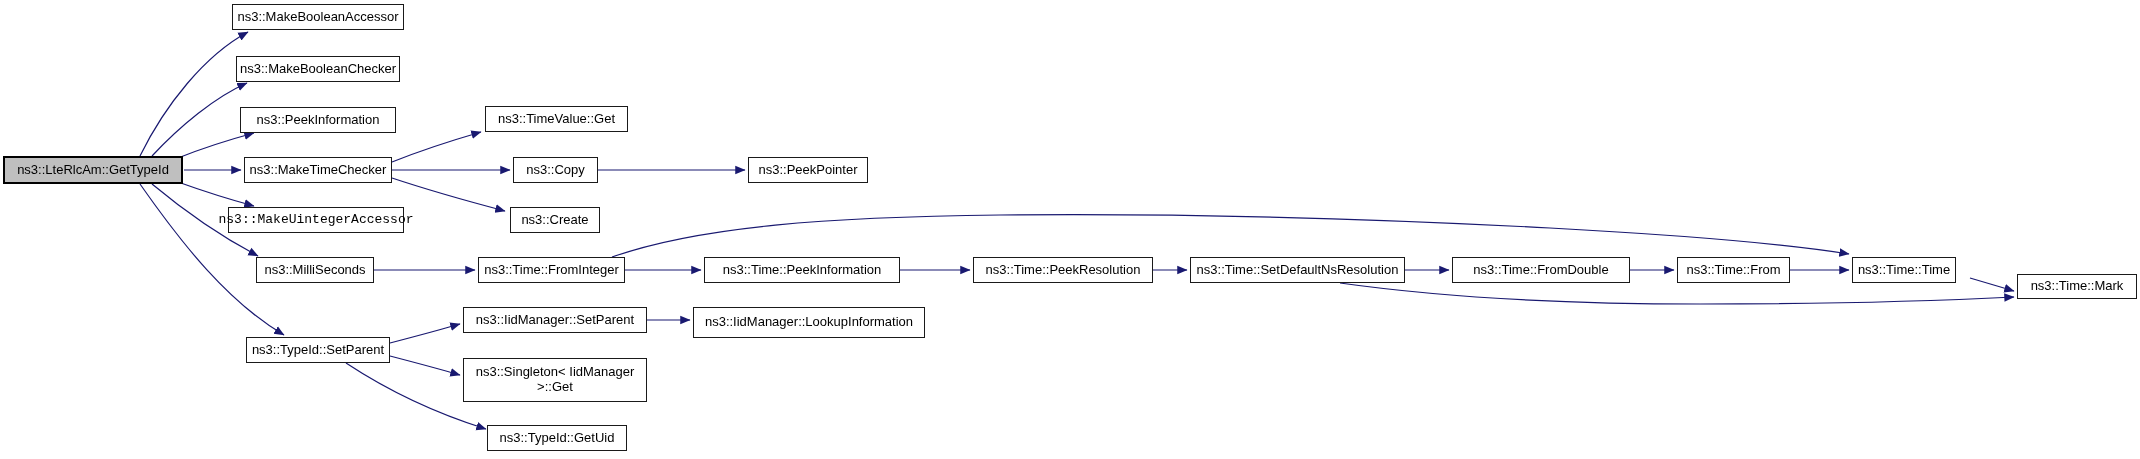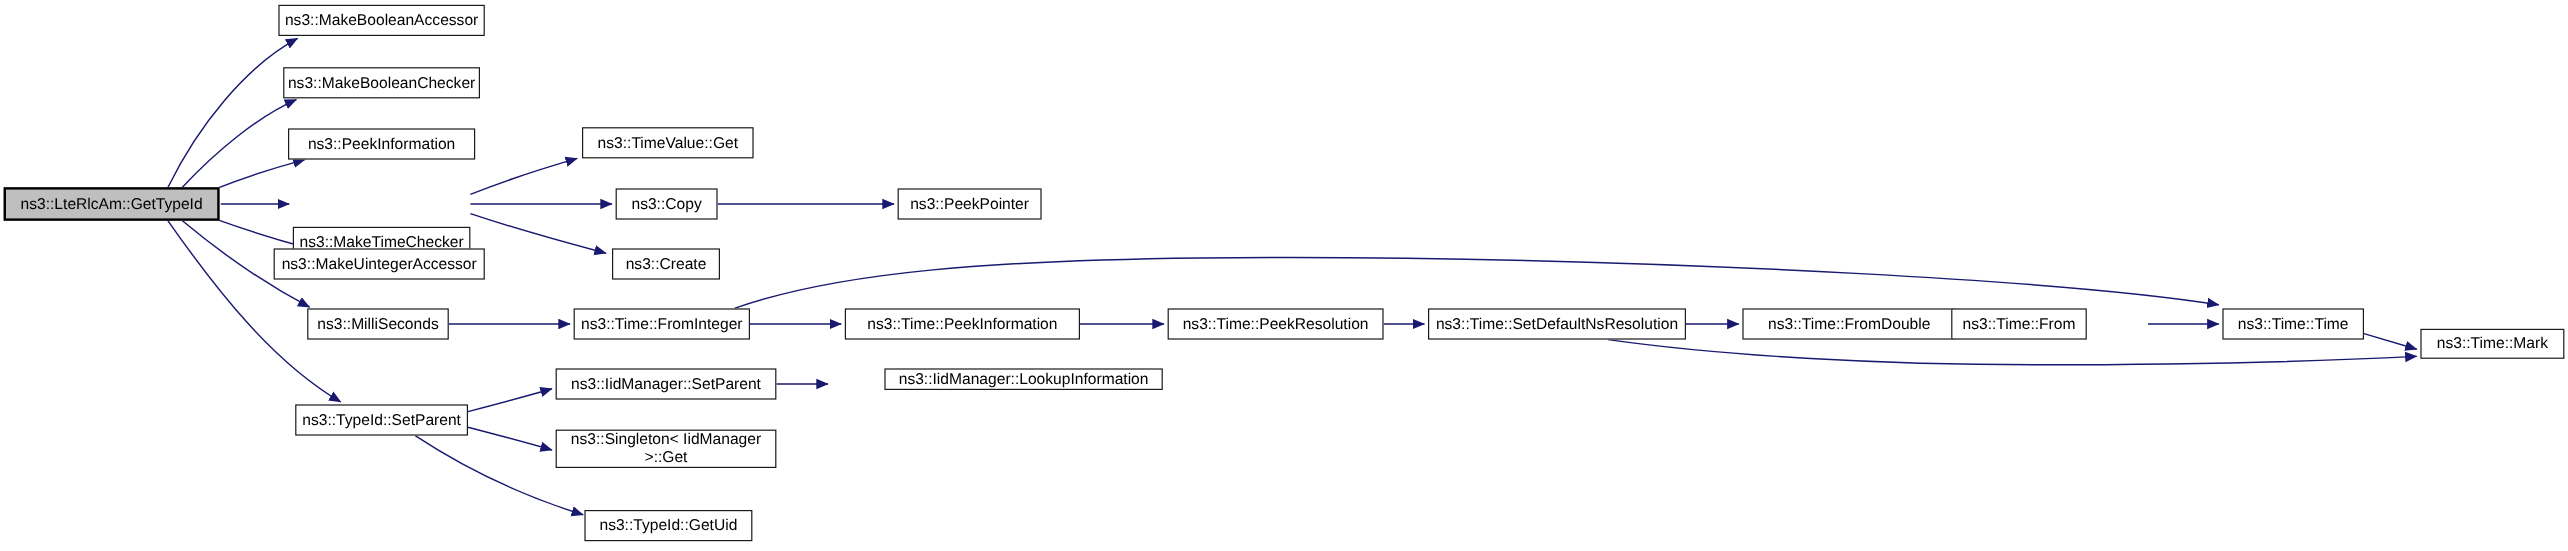--- a/index.html
+++ b/index.html
@@ -95,34 +95,34 @@
     <path class="edge" marker-end="url(#arrow)" d="M 390,343 C 413,337 436,331 460,324"></path>
     <path class="edge" marker-end="url(#arrow)" d="M 647,320 L 690,320"></path>
     <path class="edge" marker-end="url(#arrow)" d="M 390,356 C 413,362 436,368 460,375"></path>
     <path class="edge" marker-end="url(#arrow)" d="M 346,363 C 390,392 438,414 486,429"></path>
   </svg>
 
   <div class="node root" style="left:3px;   top:156px; width:180px; height:28px;">ns3::LteRlcAm::GetTypeId</div>
   <div class="node" style="left:232px; top:4px;   width:172px; height:26px;">ns3::MakeBooleanAccessor</div>
   <div class="node" style="left:236px; top:56px;  width:164px; height:26px;">ns3::MakeBooleanChecker</div>
   <div class="node" style="left:240px; top:107px; width:156px; height:26px;">ns3::PeekInformation</div>
-  <div class="node" style="left:244px; top:157px; width:148px; height:26px;margin-top:32px;">ns3::MakeTimeChecker</div>
-  <div class="node" style="left:228px; top:207px; width:176px; height:26px;">ns3::MakeUintegerAccessor</div>
+  <div class="node" style="left:244px; top:157px; width:148px; height:26px;">ns3::MakeTimeChecker</div>
+  <div class="node" style="left:228px; top:207px; width:176px; height:26px;font-family:Liberation Mono, monospace;">ns3::MakeUintegerAccessor</div>
   <div class="node" style="left:256px; top:257px; width:118px; height:26px;">ns3::MilliSeconds</div>
   <div class="node" style="left:246px; top:337px; width:144px; height:26px;">ns3::TypeId::SetParent</div>
   <div class="node" style="left:485px; top:106px; width:143px; height:26px;">ns3::TimeValue::Get</div>
   <div class="node" style="left:513px; top:157px; width:85px;  height:26px;">ns3::Copy</div>
   <div class="node" style="left:510px; top:207px; width:90px;  height:26px;">ns3::Create</div>
   <div class="node" style="left:748px; top:157px; width:120px; height:26px;">ns3::PeekPointer</div>
   <div class="node" style="left:478px; top:257px; width:147px; height:26px;">ns3::Time::FromInteger</div>
   <div class="node" style="left:704px; top:257px; width:196px; height:26px;">ns3::Time::PeekInformation</div>
   <div class="node" style="left:973px; top:257px; width:180px; height:26px;">ns3::Time::PeekResolution</div>
   <div class="node" style="left:1190px;top:257px; width:215px; height:26px;">ns3::Time::SetDefaultNsResolution</div>
   <div class="node" style="left:1452px;top:257px; width:178px; height:26px;">ns3::Time::FromDouble</div>
-  <div class="node" style="left:1626px;top:257px; width:113px; height:26px;">ns3::Time::From</div>
-  <div class="node" style="left:1852px;top:257px; width:118px; height:26px;">ns3::Time::Time</div>
+  <div class="node" style="left:1677px;top:257px; width:113px; height:26px;">ns3::Time::From</div>
+  <div class="node" style="left:1852px;top:257px; width:104px; height:26px;">ns3::Time::Time</div>
   <div class="node" style="left:2017px;top:274px; width:120px; height:25px;">ns3::Time::Mark</div>
   <div class="node" style="left:463px; top:307px; width:184px; height:26px;">ns3::IidManager::SetParent</div>
-  <div class="node" style="left:693px; top:307px; width:232px; height:18px;margin-left:44px;">ns3::IidManager::LookupInformation</div>
-  <div class="node wrap" style="left:463px; top:358px; width:184px; height:32px;">ns3::Singleton&lt; IidManager &gt;::Get</div>
+  <div class="node" style="left:693px; top:307px; width:232px; height:31px;">ns3::IidManager::LookupInformation</div>
+  <div class="node wrap" style="left:463px; top:358px; width:184px; height:44px;">ns3::Singleton&lt; IidManager &gt;::Get</div>
   <div class="node" style="left:487px; top:425px; width:140px; height:26px;">ns3::TypeId::GetUid</div>
 
 </div>
 
 </body></html>

